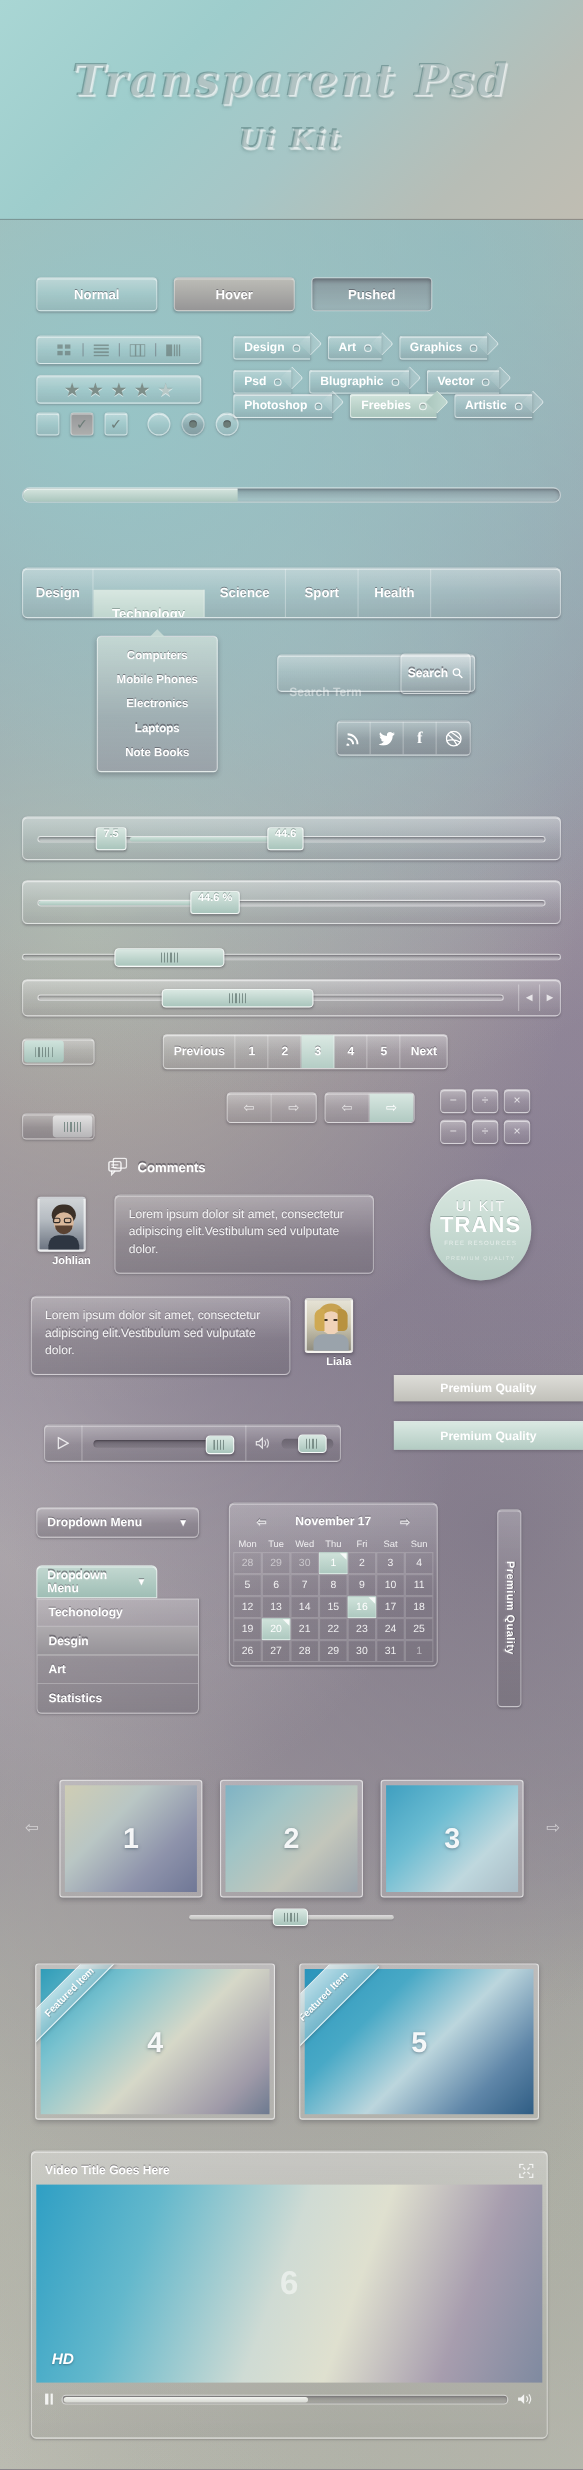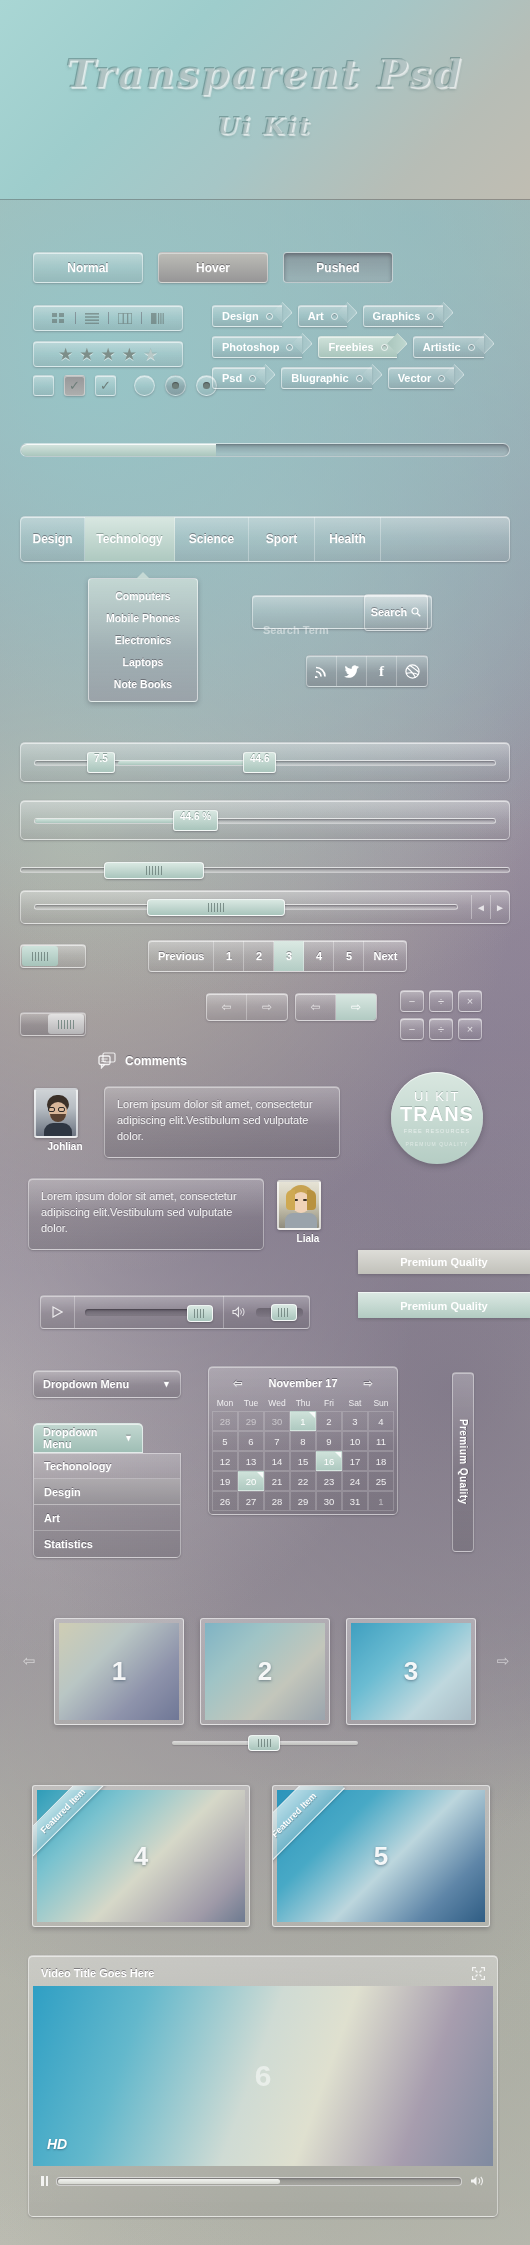--- a/index.html
+++ b/index.html
@@ -290,59 +290,59 @@
       </div>
     <div class="tag">
         <span>Art</span>
         <span class="hole"></span>
       </div>
     <div class="tag">
         <span>Graphics</span>
         <span class="hole"></span>
       </div>
   </div>
+  <div style="display:flex; gap:16px;">
+    <div class="tag">
+        <span>Psd</span>
+        <span class="hole"></span>
+      </div>
+    <div class="tag">
+        <span>Blugraphic</span>
+        <span class="hole"></span>
+      </div>
+    <div class="tag">
+        <span>Vector</span>
+        <span class="hole"></span>
+      </div>
+  </div>
   <div style="display:flex; gap:16px; margin-bottom:9px;">
     <div class="tag">
         <span>Photoshop</span>
         <span class="hole"></span>
       </div>
     <div class="tag on">
         <span>Freebies</span>
         <span class="hole"></span>
       </div>
     <div class="tag">
         <span>Artistic</span>
-        <span class="hole"></span>
-      </div>
-  </div>
-  <div style="display:flex; gap:16px;">
-    <div class="tag">
-        <span>Psd</span>
-        <span class="hole"></span>
-      </div>
-    <div class="tag">
-        <span>Blugraphic</span>
-        <span class="hole"></span>
-      </div>
-    <div class="tag">
-        <span>Vector</span>
         <span class="hole"></span>
       </div>
   </div>
 </div>
 
 <div class="abs" style="left:20px; top:443px; width:490px;">
   <div class="prog-track">
     <div class="prog-fill" style="width:40%;"></div>
   </div>
 </div>
 
 <div class="abs g" style="left:20px; top:516px; width:490px; height:46px; display:flex; overflow:hidden; border-radius:5px;">
   <div class="tab ctr txt" style="width:64px;">Design</div>
-  <div class="tab ctr txt on" style="width:90px;">Technology</div>
+  <div class="tab ctr txt on" style="width:101px;margin-top:19px;">Technology</div>
   <div class="tab ctr txt" style="width:74px;">Science</div>
   <div class="tab ctr txt" style="width:66px;">Sport</div>
   <div class="tab ctr txt" style="width:66px;">Health</div>
 </div>
 
 <div class="abs menu-pop" style="left:88px; top:578px; padding:6px 0;">
   <div class="caret-up"></div>
   <div class="mi ctr txt">Computers</div>
   <div class="mi ctr txt">Mobile Phones</div>
   <div class="mi ctr txt">Electronics</div>

